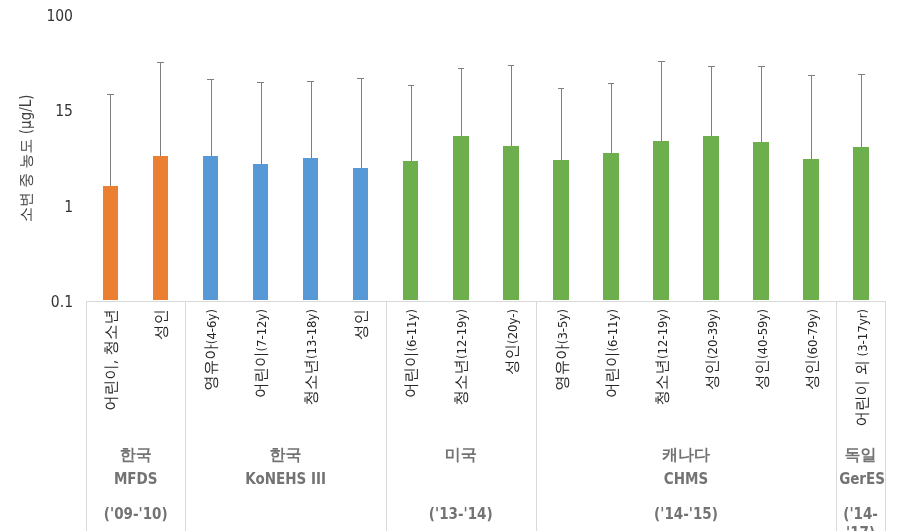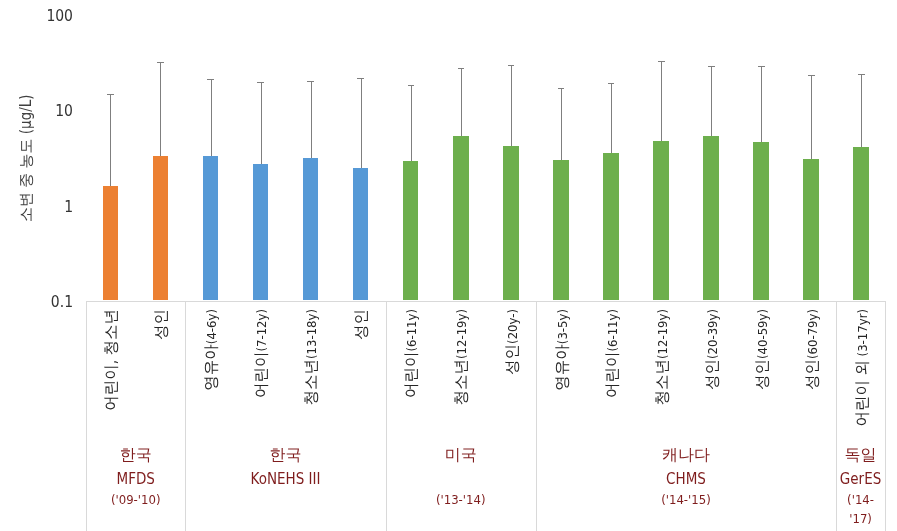--- a/index.html
+++ b/index.html
@@ -11,35 +11,35 @@
   .ytitle{position:absolute;font-size:15px;color:#404040;white-space:nowrap;
           transform-origin:0 0;transform:rotate(-90deg);left:17px;top:222px;}
   .bar{position:absolute;}
   .errline{position:absolute;background:#7f7f7f;width:1px;}
   .errcap{position:absolute;background:#7f7f7f;height:1px;}
   .cat{position:absolute;font-size:15.5px;color:#262626;white-space:nowrap;
        transform-origin:0 0;transform:rotate(-90deg) translateX(-100%);top:308.5px;}
   .cat .lat{font-size:13px;}
   .vline{position:absolute;background:#d9d9d9;width:1px;}
   .hline{position:absolute;background:#d9d9d9;height:1px;}
-  .grp{position:absolute;text-align:center;color:#7f1d1d;box-sizing:border-box;padding:0 3px;top:447px;height:84px;}
+  .grp{position:absolute;text-align:center;color:#737373;box-sizing:border-box;padding:0 3px;top:447px;height:84px;font-weight:bold;}
   .gcountry{position:absolute;left:3px;right:3px;top:0px;font-size:16px;line-height:16px;}
   .gsurvey{position:absolute;left:3px;right:3px;top:25px;font-size:15px;line-height:15px;}
-  .gperiod{position:absolute;left:3px;right:3px;top:43px;font-size:13px;line-height:19px;}
+  .gperiod{position:absolute;left:3px;right:3px;top:58px;font-size:15px;line-height:19px;}
 </style>
 </head>
 <body>
 
 <div id="root">
 
   <div class="plot">
 
     <div>
       <div class="axis-label" style="top:7px">100</div>
-      <div class="axis-label" style="top:102.2px">10</div>
+      <div class="axis-label" style="top:102.2px">15</div>
       <div class="axis-label" style="top:197.5px">1</div>
       <div class="axis-label" style="top:292.7px">0.1</div>
     </div>
 
     <div class="ytitle">소변 중 농도 (μg/L)</div>
 
     <div id="series-layer">
         <div class="bar" style="left: 102.6px; top: 185.56px; width: 15.6px; height: 114.94px; background: rgb(236, 128, 50);"></div>
         <div class="errline" style="left: 110.4px; top: 94.8019px; height: 90.7585px; background: rgb(127, 127, 127);"></div>
         <div class="errcap" style="left: 107.2px; top: 94.3019px; width: 6.8px; background: rgb(127, 127, 127);"></div>

